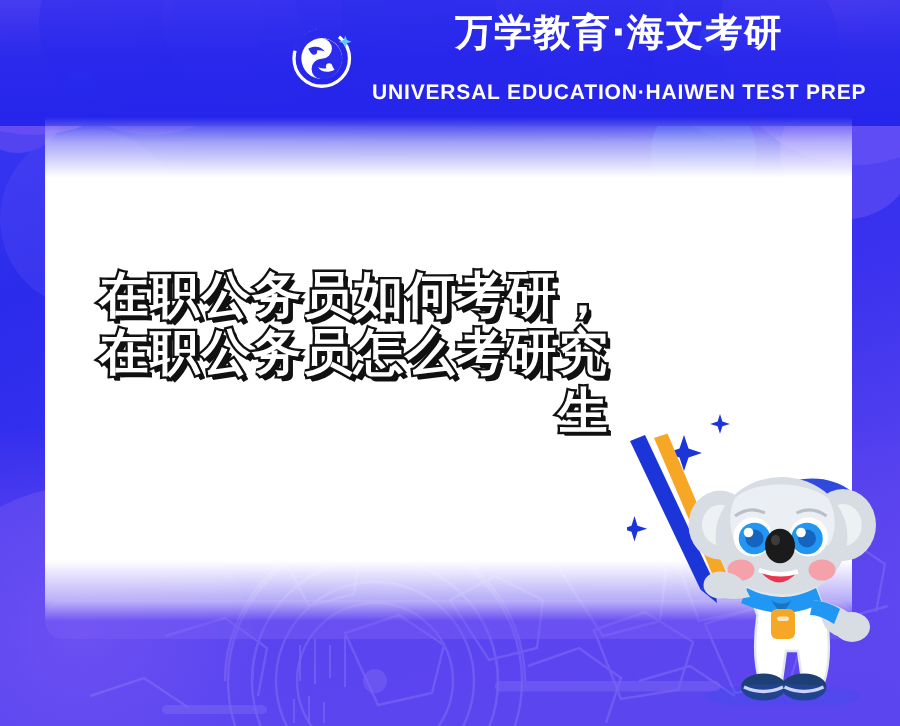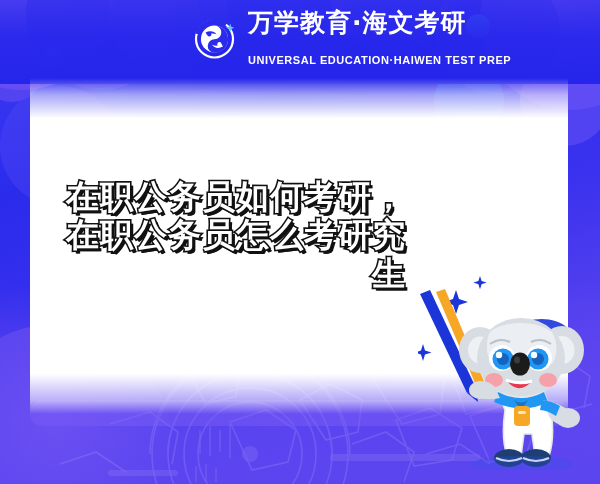--- a/index.html
+++ b/index.html
@@ -106,20 +106,21 @@
 
   
   .logo {
     position: absolute;
     left: 193px;
     top: 12px;
     display: flex;
     align-items: center;
     gap: 9px;
     height: 52px;
+    text-align: center;
   }
   .logo-mark {
     width: 46px;
     height: 46px;
     flex: 0 0 46px;
     position: relative;
   }
   .logo-text {
     display: flex;
     flex-direction: column;
@@ -129,21 +130,21 @@
   .logo-cn {
     font-size: 25px;
     font-weight: bold;
     color: #ffffff;
     letter-spacing: 1px;
     white-space: nowrap;
     font-family: "DejaVu Sans", sans-serif;
   }
   .logo-en {
     margin-top: 20px;
-    font-size: 11px;
+    font-size: 14px;
     font-weight: bold;
     color: #ffffff;
     letter-spacing: .55px;
     white-space: nowrap;
     font-family: "Liberation Sans", sans-serif;
   }
 
   
   .headline {
     position: absolute;

